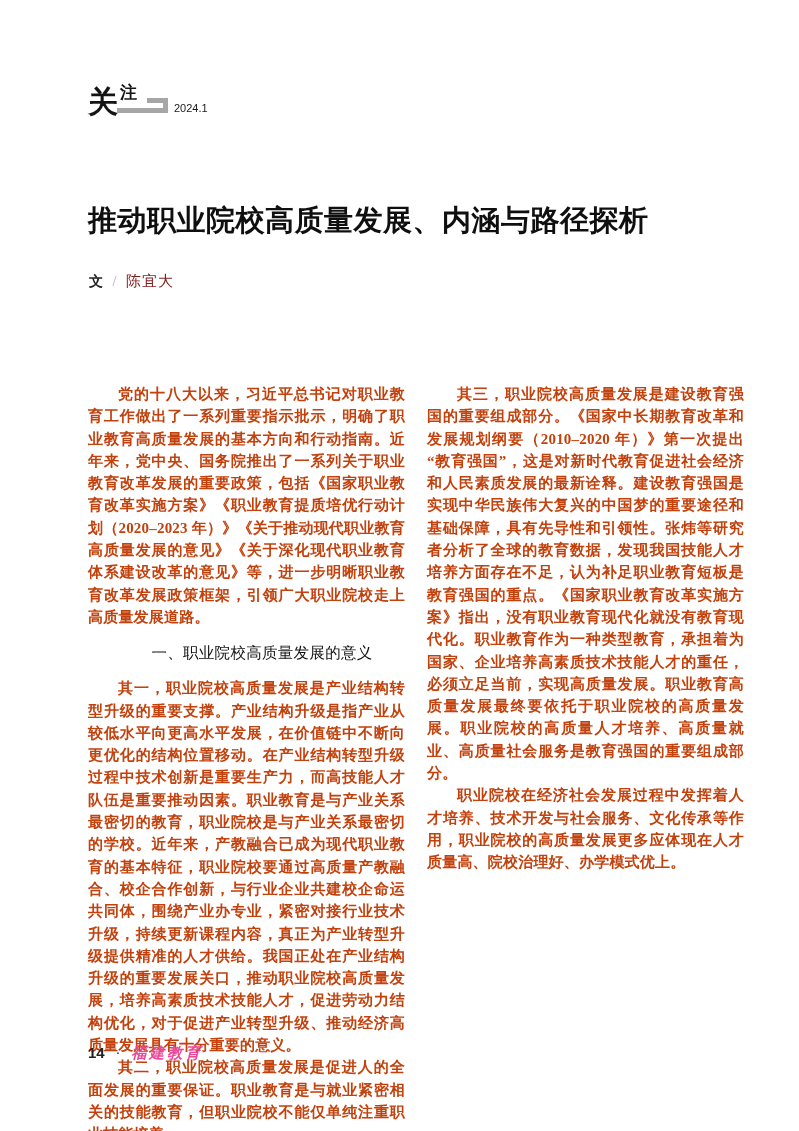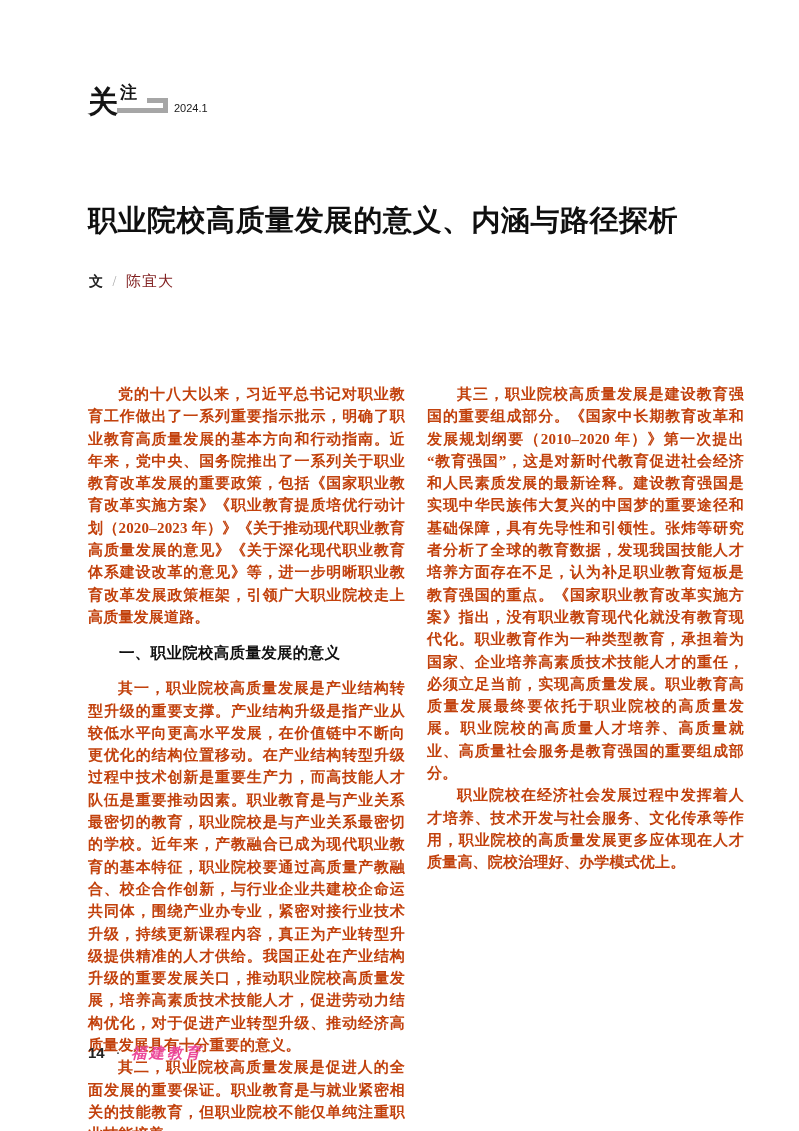--- a/index.html
+++ b/index.html
@@ -46,24 +46,25 @@
     line-height: 22.3px;
     text-align: justify;
     letter-spacing: 0.2px;
     color: #c2410c;
     font-weight: bold;
   }
   .para.indent { text-indent: 2em; }
   .section-heading {
     margin: 15px 0 13px 0;
     font-size: 15.5px;
-    font-weight: 700;
+    font-weight: 400;
     color: #101010;
     text-indent: 2em;
     letter-spacing: 0.3px;
+    text-align: center;
   }
 
   
   .page-footer { position: absolute; left: 88px; top: 1044px; font-size: 15px; color: #222222; }
   .page-number { font-weight: 700; font-family: "Liberation Sans", sans-serif; }
   .footer-sep { padding: 0 7px; color: #333333; }
   .journal-name { font-style: italic; letter-spacing: 3px; color: #ec4899; font-weight: 600; }
 </style>
 </head>
 <body>
@@ -72,21 +73,21 @@
 
   <div class="masthead">
     <span class="brand-large">关</span>
     <span class="brand-small">注</span>
     <span class="mh-bar-bottom"></span>
     <span class="mh-hook-top"></span>
     <span class="mh-hook-right"></span>
     <span class="issue">2024.1</span>
   </div>
 
-  <h1 class="article-title">职业院校高质量发展的意义、内涵与路径探析</h1>
+  <h1 class="article-title">推动职业院校高质量发展、内涵与路径探析</h1>
 
   <div class="byline">
     <span class="byline-label">文</span>
     <span class="byline-sep">/</span>
     <span class="byline-author">陈宜大</span>
   </div>
 
   <div class="article-body">
 
     <div class="column">

